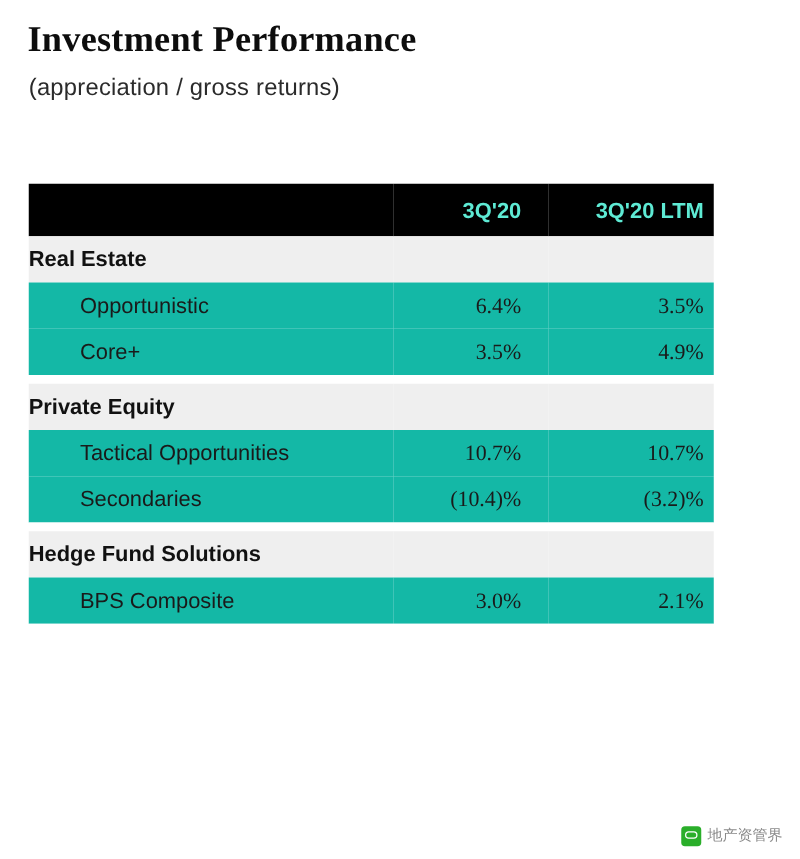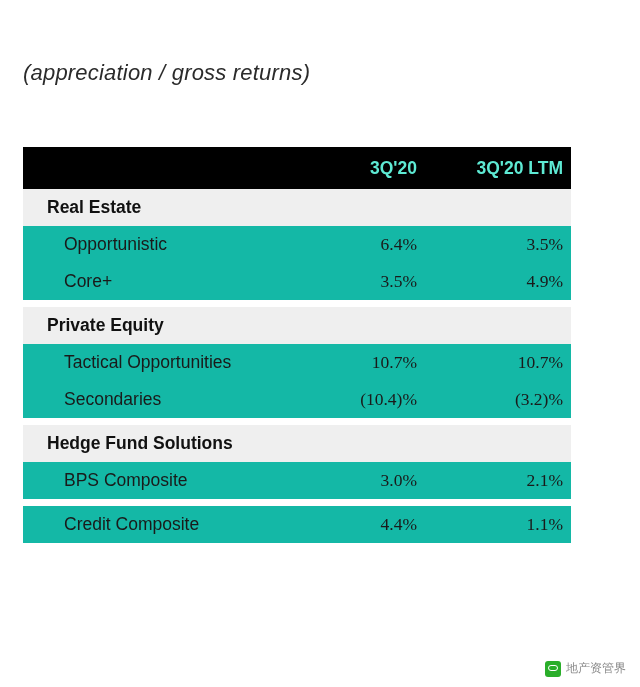--- a/index.html
+++ b/index.html
@@ -30,24 +30,23 @@
     font-weight: bold;
     font-size: 29px;
     letter-spacing: 0.2px;
     color: #0d0d0d;
   }
   .subtitle {
     position: absolute;
     left: 23px;
     top: 60px;
     font-family: "Liberation Sans", sans-serif;
-    font-size: 22px;
+    font-size: 19px;
     color: #2b2b2b;
     letter-spacing: 0.2px;
-    font-style: italic;
   }
   .table {
     position: absolute;
     left: 23px;
     top: 147px;
     width: 548px;
     border-collapse: collapse;
   }
   .table td, .table th {
     padding: 0;
@@ -75,21 +74,21 @@
   .hrow th.v2 { padding-right: 8px; }
 
   tr.group td {
     background: #efefef;
     height: 37px;
     font-size: 17.5px;
     font-weight: bold;
     color: #111111;
     vertical-align: middle;
   }
-  tr.group td.g-label { padding-left: 24px; }
+  tr.group td.g-label { }
 
   tr.item td {
     height: 37px;
     background: #14b8a6;
     font-size: 17.5px;
     color: #1a1a1a;
     vertical-align: middle;
   }
   tr.item td.i-label {
     padding-left: 41px;
@@ -138,20 +137,21 @@
     font-size: 12px;
     color: #8a8a8a;
     font-family: "Liberation Sans", sans-serif;
   }
 </style>
 </head>
 <body>
 
 <div class="page">
 
+  <div class="title">Investment Performance</div>
   <div class="subtitle">(appreciation / gross returns)</div>
 
   <table class="table">
     <colgroup>
       <col class="col-label">
       <col class="col-v1">
       <col class="col-v2">
     </colgroup>
     <thead>
       <tr class="hrow">
@@ -210,25 +210,20 @@
       <tr class="item">
         <td class="i-label">BPS Composite</td>
         <td class="val v1">3.0%</td>
         <td class="val v2">2.1%</td>
       </tr>
 
       <tr class="spacer">
           <td colspan="3"></td>
         </tr>
 
-      <tr class="item">
-        <td class="i-label">Credit Composite</td>
-        <td class="val v1">4.4%</td>
-        <td class="val v2">1.1%</td>
-      </tr>
 
     </tbody>
   </table>
 
   <div class="watermark">
     <span class="wm-icon"></span>
     <span class="wm-text">地产资管界</span>
   </div>
 
 </div>

